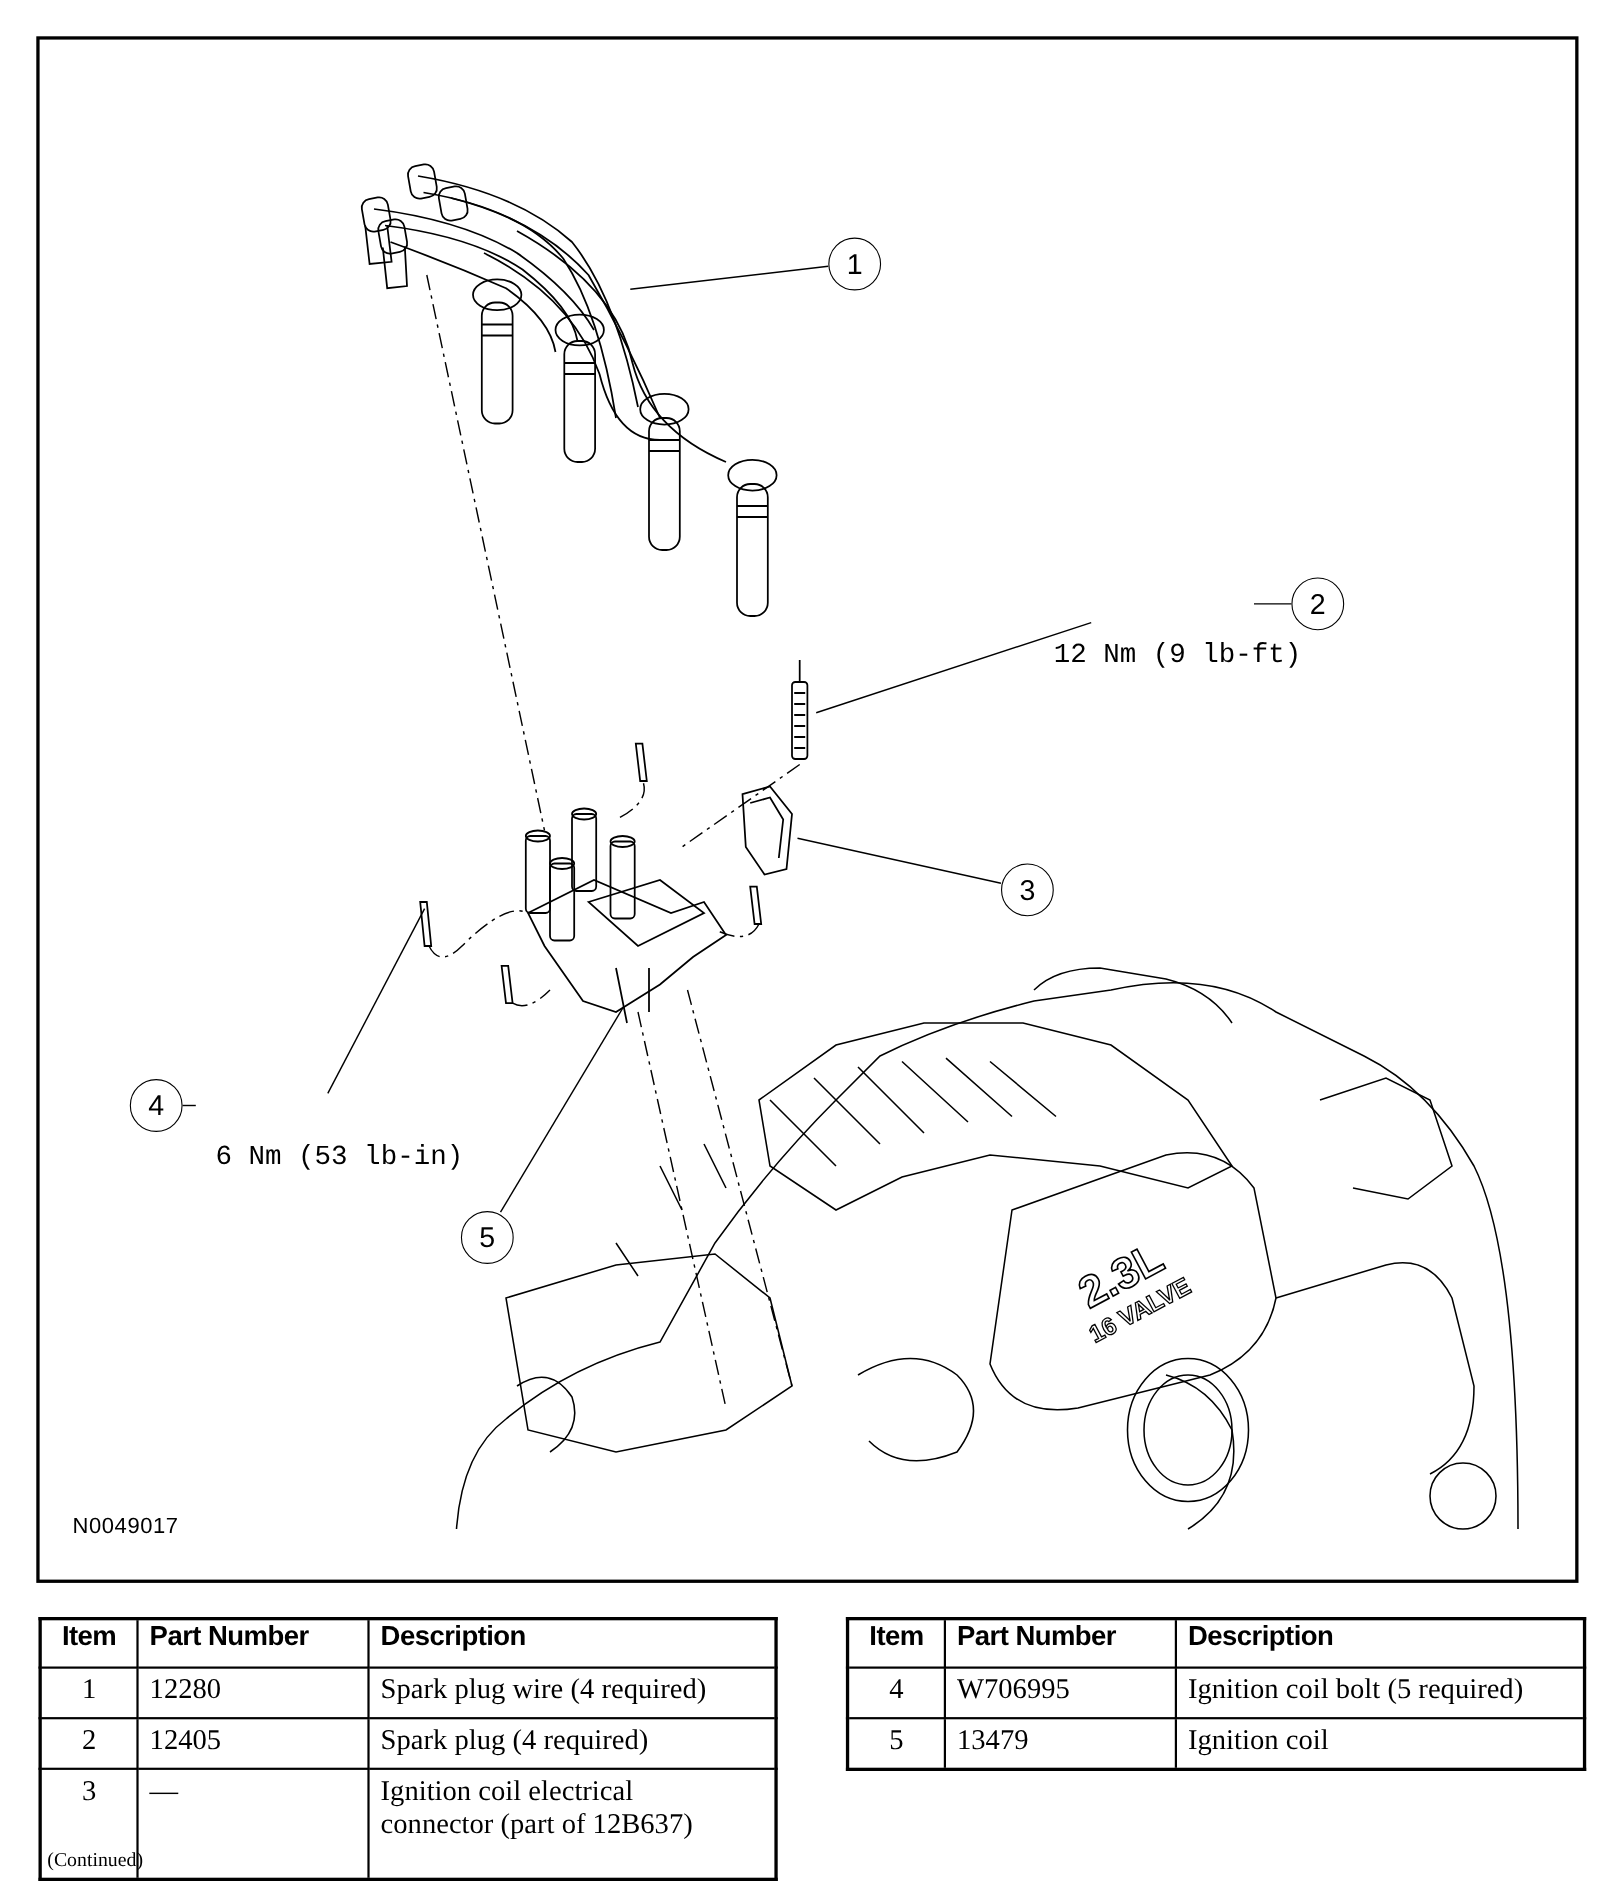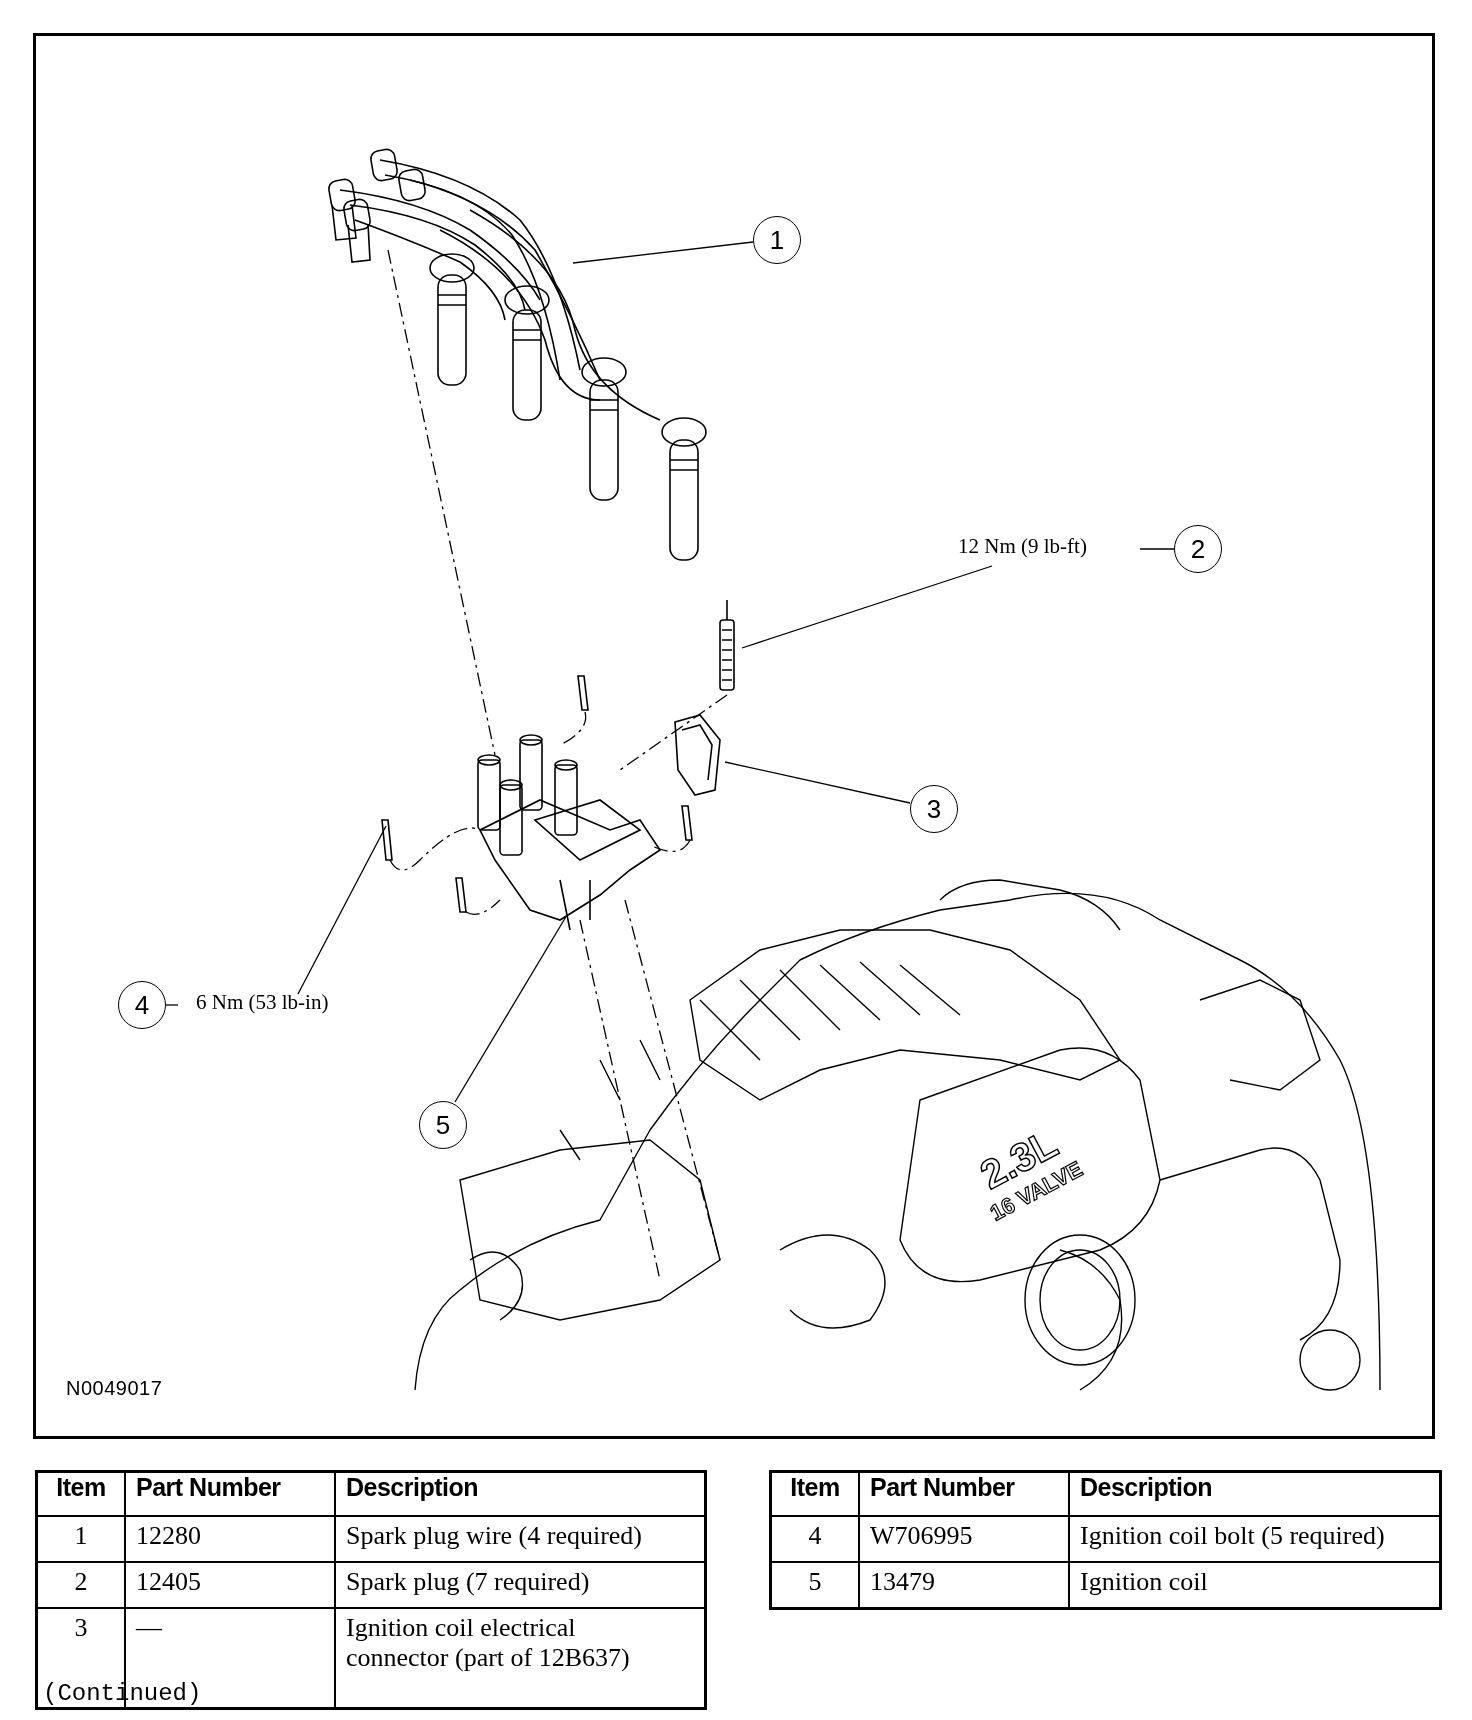--- a/index.html
+++ b/index.html
@@ -1,29 +1,29 @@
 <!DOCTYPE html>
 <html><head>
 <meta charset="utf-8">
 <style>
   html, body { margin: 0; padding: 0; background: #ffffff; }
   body { width: 1472px; height: 1720px; position: relative; overflow: hidden; font-family: "Liberation Sans", sans-serif; color: #000; }
   .frame { position: absolute; left: 33px; top: 33px; width: 1402px; height: 1406px; border: 3px solid #000; box-sizing: border-box; }
   svg.art { position: absolute; left: 0; top: 0; width: 1472px; height: 1720px; }
-  .callout-text { position: absolute; font-family: Liberation Serif, serif; font-size: 21px; white-space: nowrap; }
+  .callout-text { position: absolute; font-family: Liberation Mono, monospace; font-size: 25px; white-space: nowrap; margin-top: 47px; }
   .callout-num { position: absolute; width: 48px; height: 48px; margin-left: -24px; margin-top: -24px; border: 1.5px solid #000; border-radius: 50%; box-sizing: border-box; display: flex; align-items: center; justify-content: center; font-family: "Liberation Sans", sans-serif; font-size: 26px; background: #fff; }
   .fig-id { position: absolute; left: 66px; top: 1377px; font-size: 20px; font-family: Liberation Sans, sans-serif; letter-spacing: 0.5px; }
   table.parts { position: absolute; border-collapse: collapse; border: 3px solid #000; }
   table.parts th, table.parts td { border: 2px solid #000; padding: 0 10px; vertical-align: top; }
   table.parts th { font-family: "Liberation Sans", sans-serif; font-weight: bold; font-size: 25px; height: 42px; text-align: left; letter-spacing: -0.5px; margin-top: 27px; }
   table.parts th.c-item { text-align: center; }
   table.parts th.c-pn { text-align: left; }
   table.parts td { font-family: "Liberation Serif", serif; font-size: 26px; height: 40px; line-height: 30px; padding-top: 4px; }
   table.parts td.c-item { text-align: center; }
-  .continued { position: absolute; left: 43px; top: 1680px; font-family: Liberation Mono, monospace; font-size: 24px; }
+  .continued { position: absolute; left: 43px; top: 1680px; font-family: Liberation Serif, serif; font-size: 18px; }
 </style>
 </head>
 <body>
 
 <div class="frame"></div>
 
 <svg class="art" viewBox="0 0 1472 1720" fill="none" stroke="#000" stroke-width="1.6">
 
   <g>
     <path d="M380 160 Q470 175 520 220 Q560 270 580 370"></path>
@@ -150,21 +150,21 @@
   </thead>
   <tbody>
     <tr>
       <td class="c-item">1</td>
       <td>12280</td>
       <td>Spark plug wire (4 required)</td>
     </tr>
     <tr>
       <td class="c-item">2</td>
       <td>12405</td>
-      <td>Spark plug (7 required)</td>
+      <td>Spark plug (4 required)</td>
     </tr>
     <tr>
       <td class="c-item" style="height:94px;">3</td>
       <td>—</td>
       <td style="padding-right:20px;">Ignition coil electrical connector (part of 12B637)</td>
     </tr>
   </tbody>
 </table>
 
 <table class="parts" style="left:769px; top:1470px; width:673px;">

